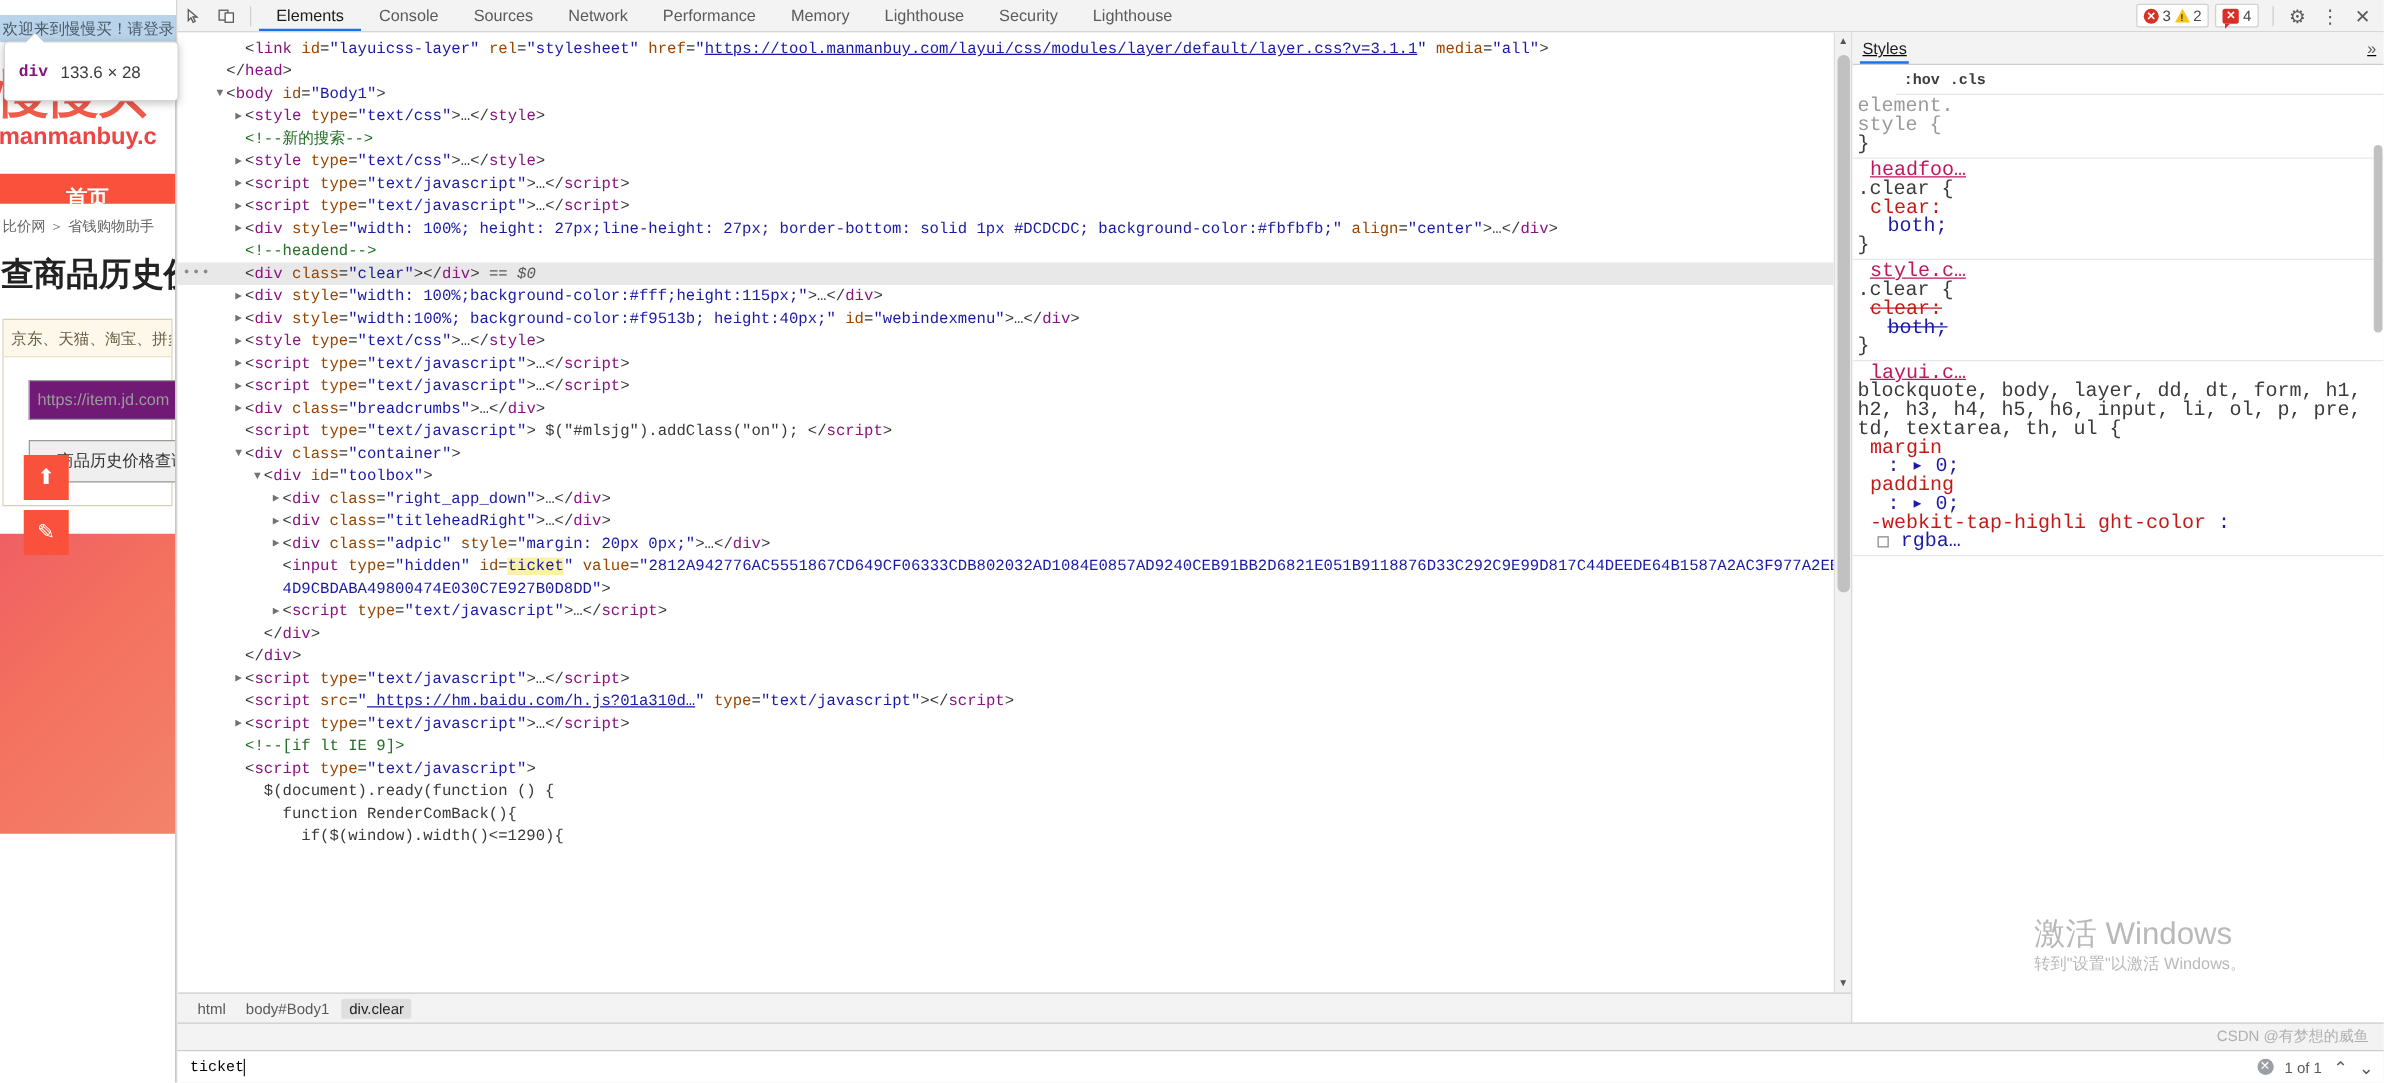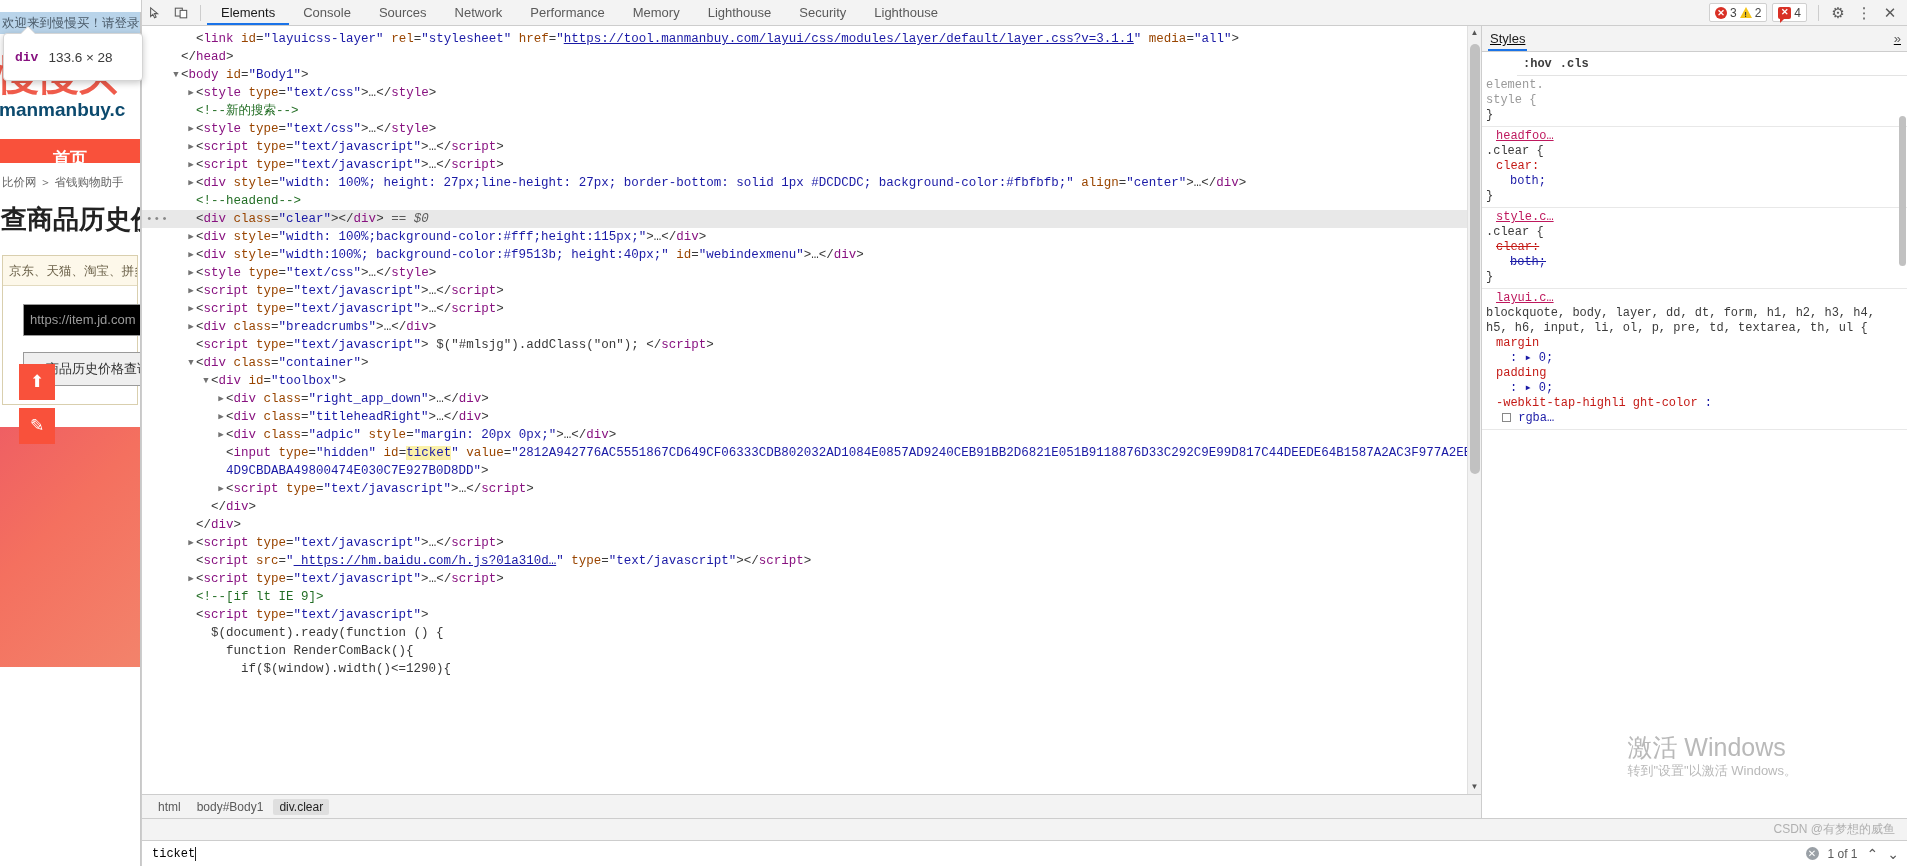--- a/index.html
+++ b/index.html
@@ -25,21 +25,21 @@
     overflow:hidden;
   }
   #vp-logo {
     height:105px; background:#fff; padding-top:18px; overflow:hidden;
   }
   #vp-logo .cn {
     color:#ef5b4b; font-size:41px; font-weight:bold; line-height:46px;
     letter-spacing:-1px; white-space:nowrap; margin-left:-2px;
   }
   #vp-logo .en {
-    color:#0c4a6e; font-size:19px; font-weight:bold; line-height:24px;
+    color:#ef4444; font-size:19px; font-weight:bold; line-height:24px;
     white-space:nowrap; margin-left:-1px;
   }
   #vp-nav {
     height:24px; background:#f9513b; color:#fff; text-align:center;
     line-height:40px; font-size:17px; font-weight:600;
   }
   #vp-bread {
     height:38px; line-height:38px; color:#666; font-size:11.5px;
     white-space:nowrap; overflow:hidden; padding-left:2px;
   }
@@ -50,21 +50,21 @@
   #vp-box {
     margin:18px 2px 0 2px; border:1px solid #d9cfae; background:#fff;
   }
   #vp-box-head {
     background:#fdf8ea; border-bottom:1px solid #e3dbc0;
     height:30px; line-height:30px; font-size:12.5px; color:#6a6048;
     white-space:nowrap; overflow:hidden; padding-left:6px;
   }
   #vp-box-body { padding:18px 6px 18px 20px; background:#fff; }
   #vp-url {
-    width:150px; height:32px; border:1px solid #9a9a9a; background:#000000;
+    width:150px; height:32px; border:1px solid #9a9a9a; background:#701a75;
     color:#9b9b9b; font-size:13px; line-height:30px; padding-left:6px;
     white-space:nowrap; overflow:hidden;
   }
   #vp-btn {
     margin-top:16px; width:150px; height:34px; border:1px solid #9a9a9a;
     background:#efefef; color:#333; font-size:13px; line-height:32px;
     text-align:center; white-space:nowrap; overflow:hidden;
   }
   #vp-banner {
     margin-top:22px; height:240px;
@@ -197,21 +197,21 @@
   }
   #styles-head .chev { margin-left:auto; color:#5a5a5a; font-size:13px; }
   #styles-filterbar {
     height:24px; border-bottom:1px solid #e3e3e3; display:flex;
     align-items:center; gap:8px; padding-left:6px;
     font-family:"Liberation Mono", monospace; font-size:12px;
     font-weight:bold; color:#3b3b3b;margin-left:35px;
   }
   #styles-body {
     flex:1; overflow:hidden;
-    font-family:"Liberation Mono", monospace; font-size:12px;
+    font-family:"Liberation Mono", monospace; font-size:16px;
     line-height:15px;
   }
   .rule { border-bottom:1px solid #e8e8e8; padding:2px 4px 3px 4px; }
   .sel { color:#3b3b3b; }
   .sel.gray { color:#9a9a9a; }
   .origin { color:#be185d; text-decoration:underline; }
   .prop { color:#c41a16; }
   .pval { color:#1a1aa6; }
   .strike { text-decoration:line-through; }
   .pad-l { padding-left:10px; }

